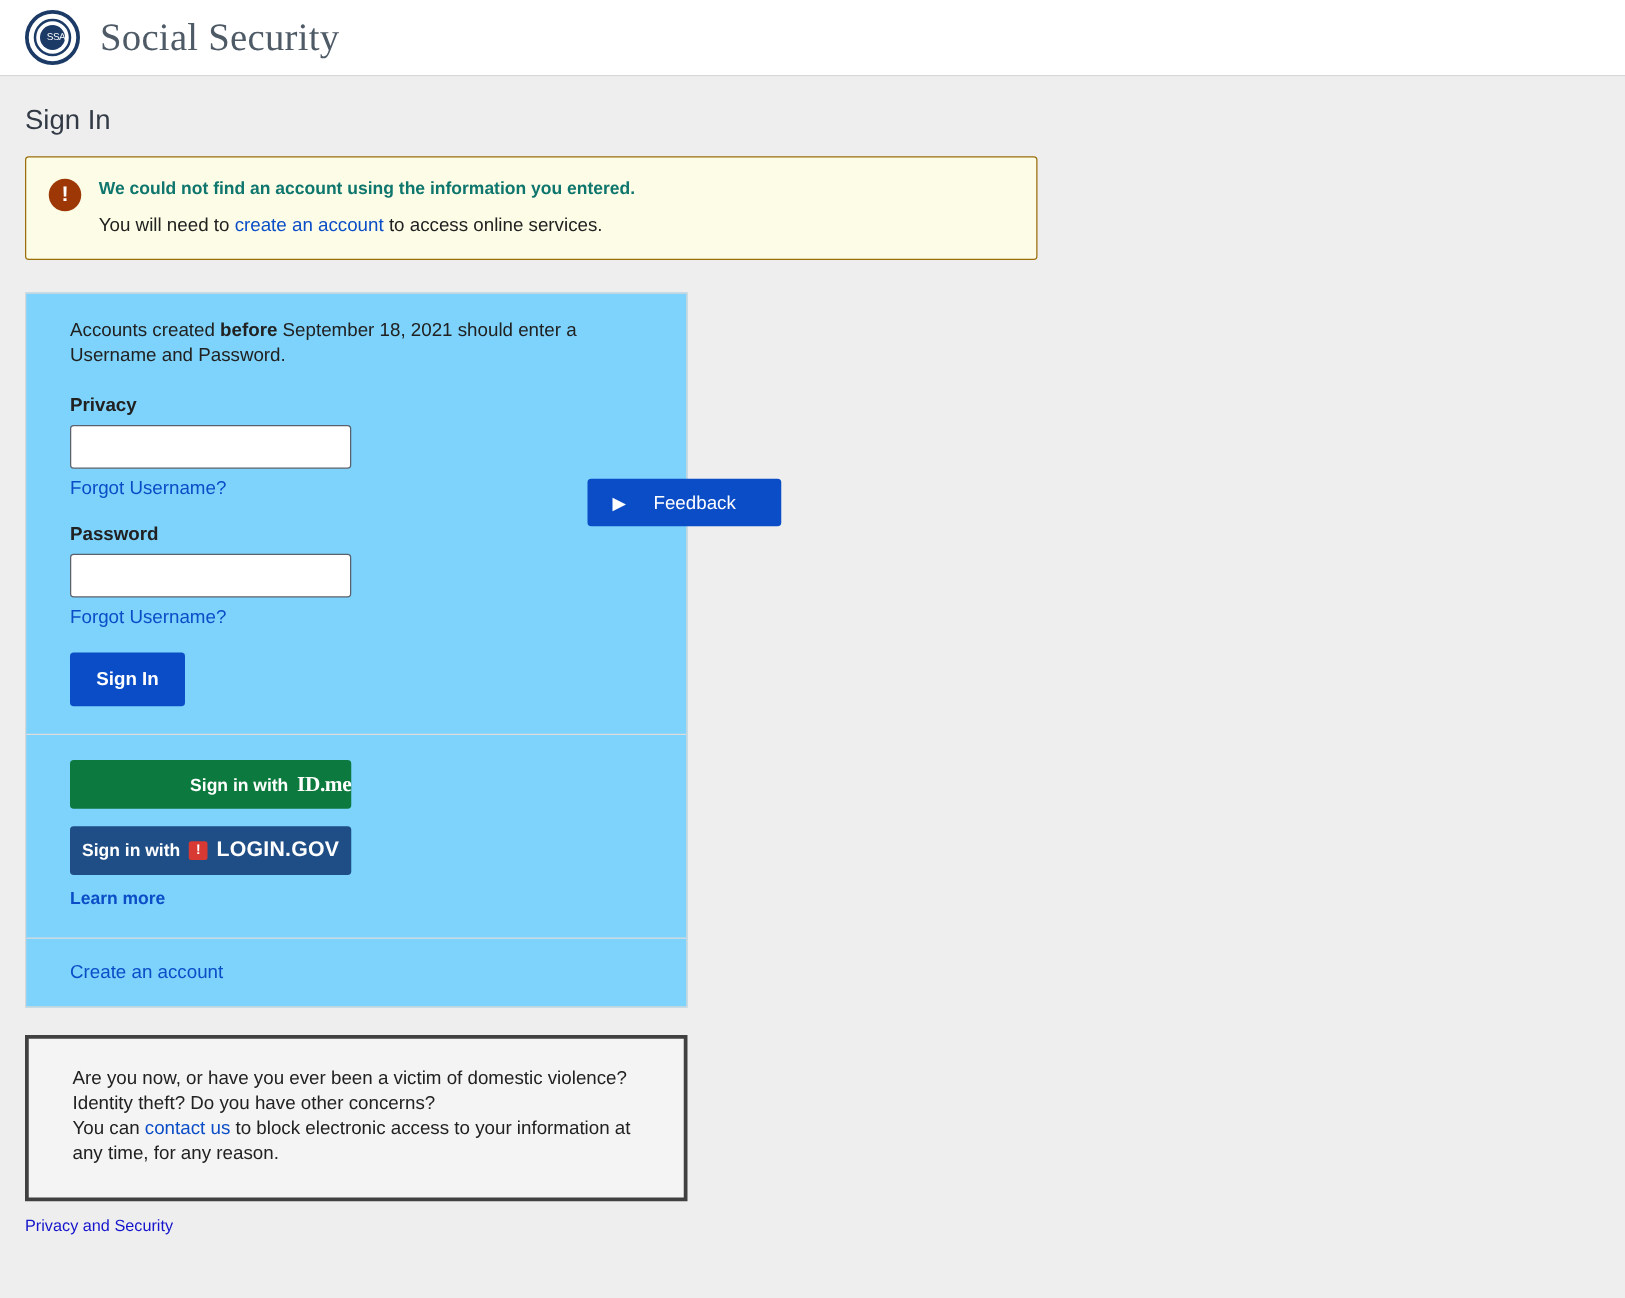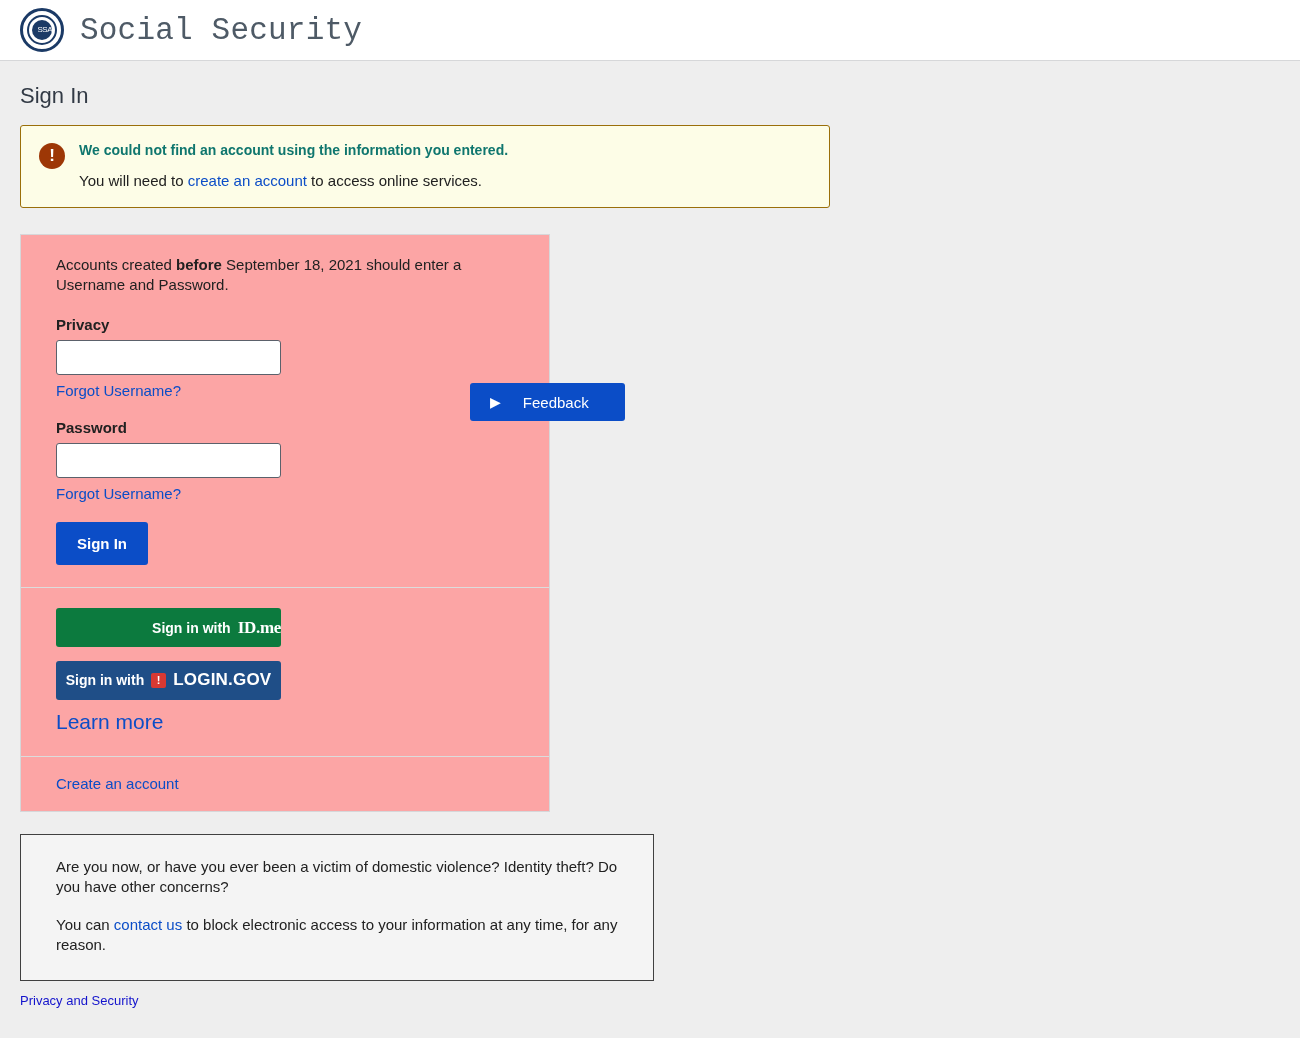--- a/index.html
+++ b/index.html
@@ -41,21 +41,21 @@
     border-radius: 50%;
     background: #1b3a66;
     color: #ffffff;
     font-size: 8px;
     line-height: 20px;
     text-align: right;
     letter-spacing: -0.5px;
     overflow: hidden;
   }
   .brand-text {
-    font-family: Liberation Mono, monospace;
+    font-family: Liberation Serif, serif;
     font-size: 31px;
     color: #4e5a66;
     margin-left: 16px;
     letter-spacing: 0.2px;
   }
 
   
   .page {
     padding: 0 20px;
     position: relative;
@@ -92,21 +92,21 @@
   }
   .alert-body { font-size: 15px; color: #212121; }
   .alert-title { font-weight: bold; font-size: 14px; color: #0f766e; }
   .alert-sub { margin-top: 14px; font-size: 15px; color: #212121; }
 
   a { color: #0b4dc7; text-decoration: none; }
 
   
   .card {
     width: 530px;
-    background: #fca5a5;
+    background: #7dd3fc;
     border: 1px solid #d6d7d9;
   }
   .card-section {
     padding: 20px 35px 22px 35px;
     border-bottom: 1px solid #dcdcdc;
   }
   .card-section:last-child { border-bottom: none; }
 
   .legacy-note {
     font-size: 15px;
@@ -191,38 +191,38 @@
     width: 15px; height: 15px;
     background: #d83933;
     border-radius: 2px;
     color: #ffffff;
     font-size: 11px;
     line-height: 15px;
     text-align: center;
     font-weight: bold;
   }
   .logingov-word { font-size: 17px; letter-spacing: 0.2px; }
-  .learn-more { font-size: 21px; }
+  .learn-more { font-size: 14px; font-weight: bold; }
 
   .create-row { padding: 18px 35px; }
   .create-row a { font-size: 15px; }
 
   
   .info-box {
-    width: 634px;
+    width: 530px;
     background: #f4f4f4;
-    border: 1px solid #404040;
+    border: 3px solid #404040;
     padding: 22px 35px 24px 35px;
     margin-top: 22px;
     font-size: 15px;
     color: #212121;
     line-height: 1.35;
   }
   .info-box p { margin: 0; }
-  .info-box p + p { margin-top: 18px; }
+  .info-box p + p { }
 
   
   .feedback-btn {
     position: absolute;
     left: 470px;
     top: 300px;
     width: 155px;
     height: 38px;
     background: #0b4dc7;
     color: #ffffff;

